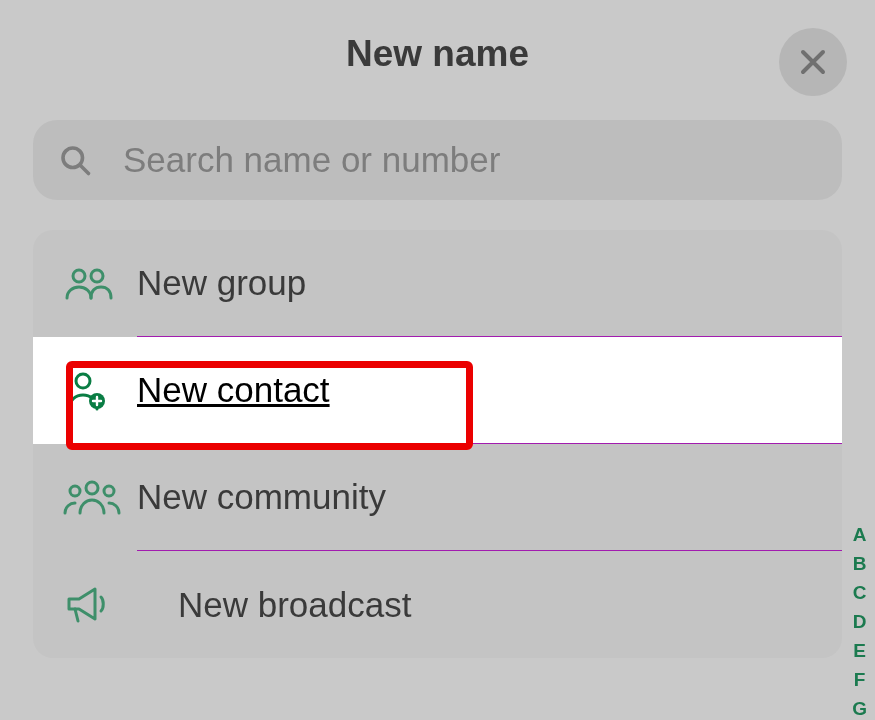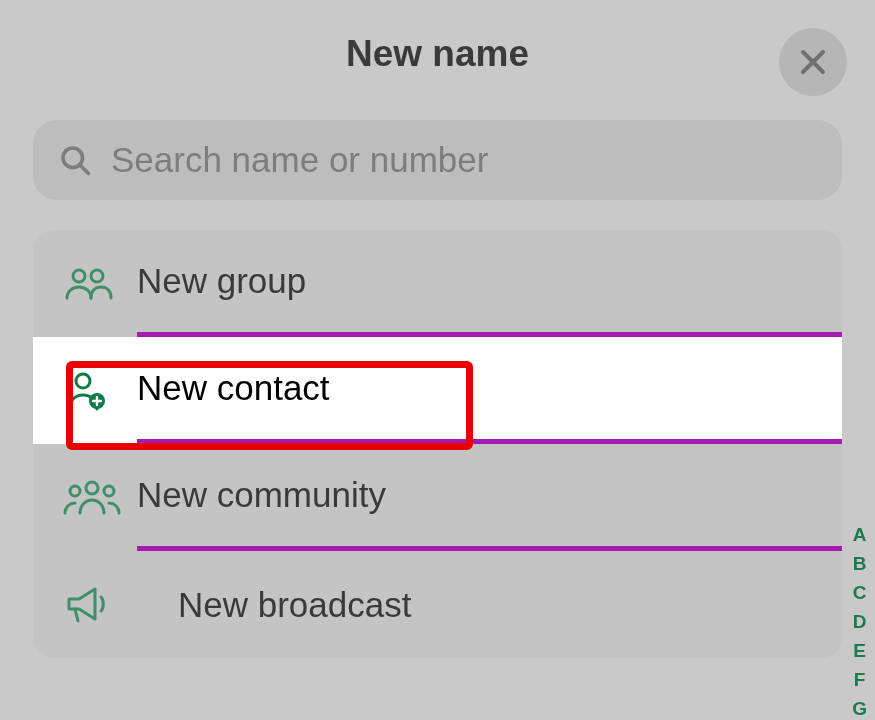--- a/index.html
+++ b/index.html
@@ -43,20 +43,21 @@
     }
     .close-btn svg { width: 30px; height: 30px; }
     .search-wrap {
       margin: 12px 33px 30px 33px;
       background: #bdbdbd;
       border-radius: 24px;
       height: 80px;
       display: flex;
       align-items: center;
       padding: 0 24px;
+      gap: 12px;
     }
     .search-wrap svg { width: 36px; height: 36px; flex-shrink: 0; }
     .search-input {
       border: none;
       background: transparent;
       font-size: 35px;
       color: #6e6e6e;
       margin-left: 18px;
       outline: none;
       width: 100%;
@@ -83,21 +84,21 @@
       justify-content: flex-start;
     }
     .list-item .label {
       font-size: 35px;
       color: #3a3a3a;
       font-weight: 400;
       flex: 1;
       height: 100%;
       display: flex;
       align-items: center;
-      border-bottom: 5px solid #a21caf;
+      border-bottom: 1px solid #a21caf;
     }
     .list-item:last-child .label { border-bottom: none; margin-left: 41px; }
     .highlight-box {
       position: absolute;
       border: 7px solid #eb0000;
       border-radius: 6px;
       pointer-events: none;
       z-index: 5;
       left: 66px;
       top: 361px;
@@ -105,20 +106,21 @@
       height: 89px;
     }
     .highlighted-item {
       background: #ffffff;
       margin-left: -28px;
       padding-left: 28px;
     }
     .highlighted-item .label {
       color: #000;
       font-weight: 400;
+      text-decoration: underline;
     }
     .az-index {
       position: absolute;
       right: 6px;
       top: 522px;
       display: flex;
       flex-direction: column;
       align-items: center;
       gap: 4px;
     }

